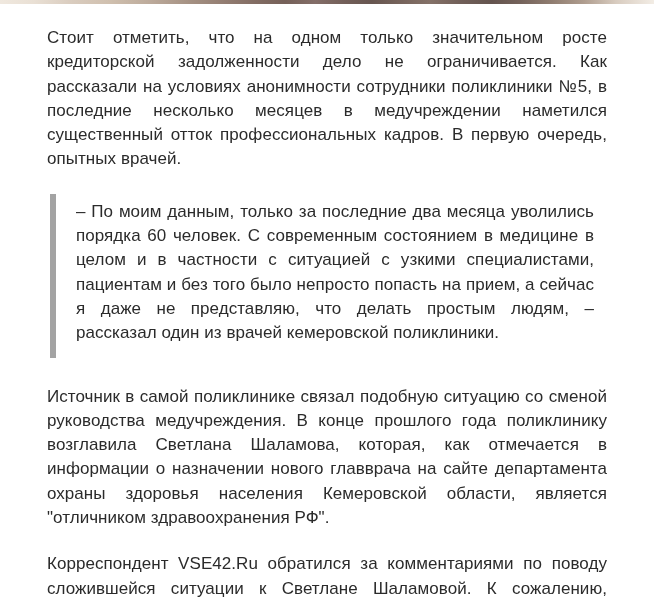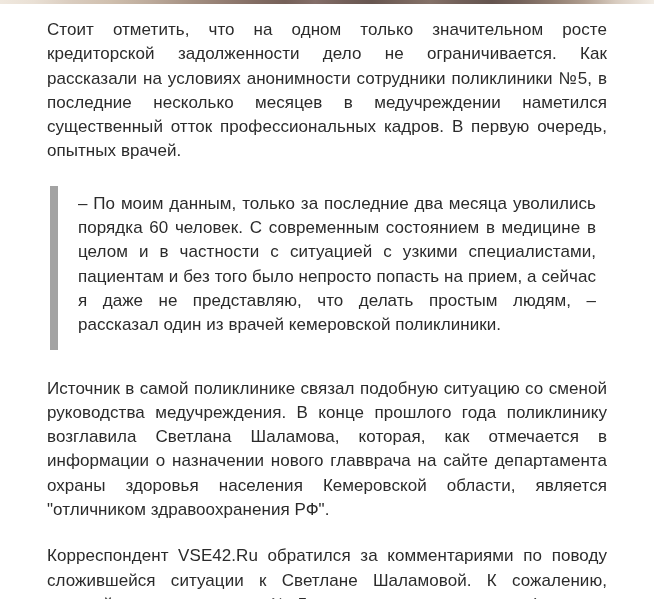--- a/index.html
+++ b/index.html
@@ -51,29 +51,29 @@
     letter-spacing: 0.05px;
   }
 
   
   .body-para {
     margin-left: 47px;
     margin-right: 47px;
     width: 560px;
   }
 
-  #para-1  { margin-top: 14px; }
+  #para-1  { margin-top: 22px; }
   #para-3  { margin-top: 27px; }
   #para-4  { margin-top: 22px; }
 
   
   #blockquote {
     margin-top: 22px;
     margin-left: 50px;
-    border-left: 8px solid #a3a3a3;
+    border-left: 6px solid #a3a3a3;
     padding: 6px 0 12px 20px;
     box-sizing: border-box;
     width: 542px;
   }
   #blockquote .para {
     width: 518px;
   }
 </style>
 </head>
 <body>

